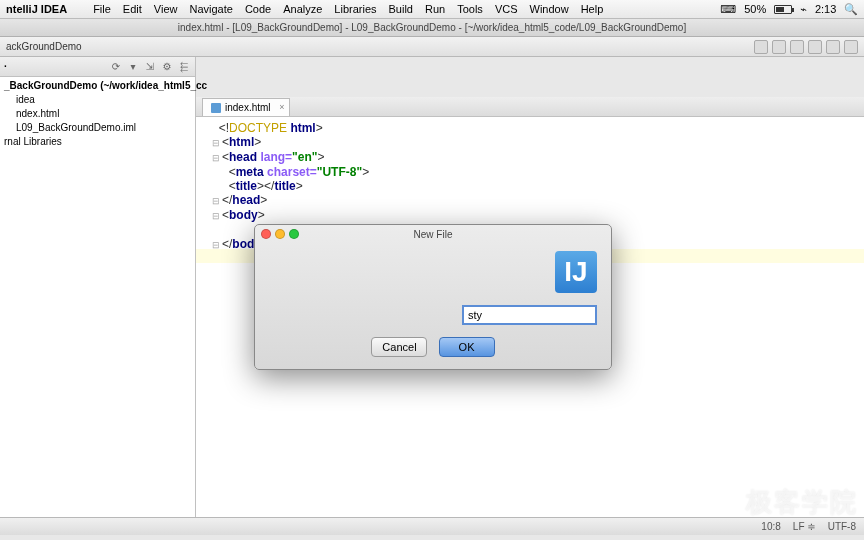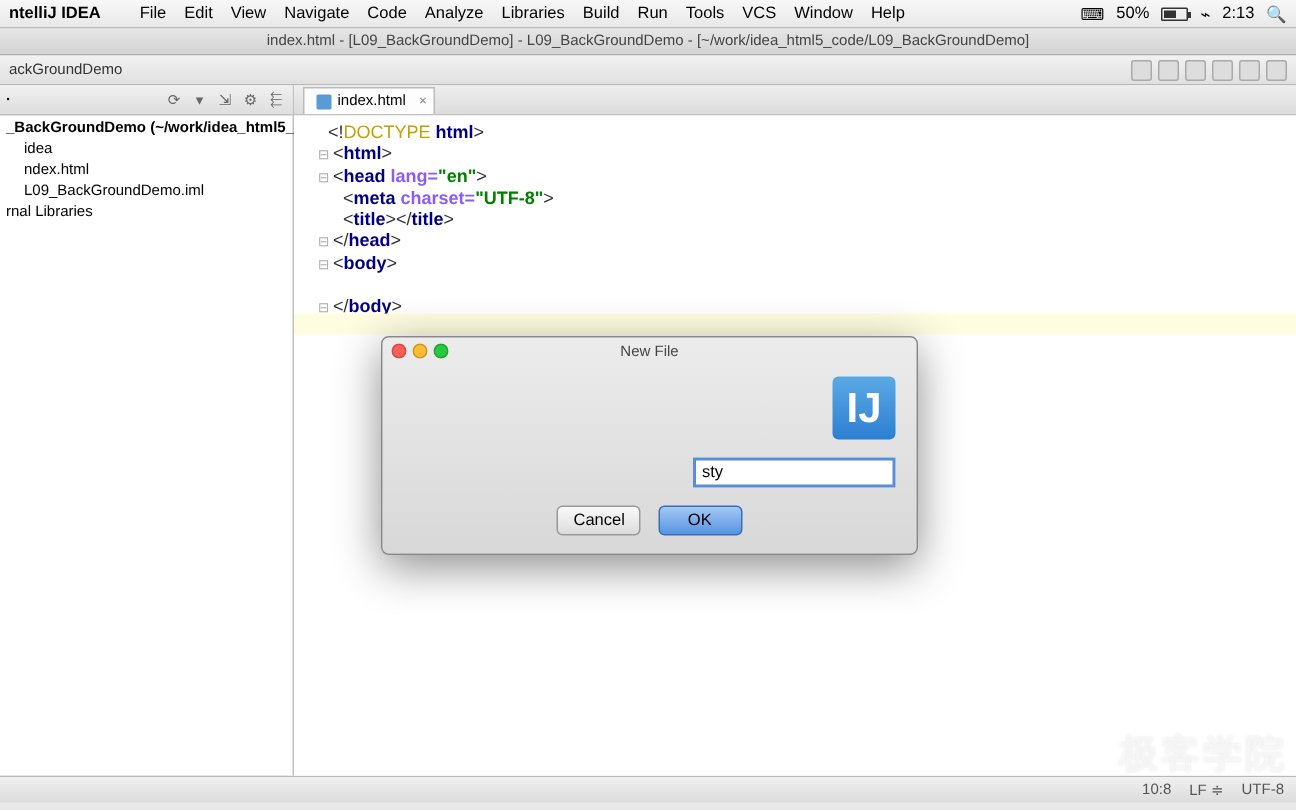--- a/index.html
+++ b/index.html
@@ -23,21 +23,21 @@
 .sidebar { width: 196px; background: #fff; border-right: 1px solid #c0c0c0; display: flex; flex-direction: column; }
 .sidebar-toolbar { height: 20px; background: linear-gradient(#f0f0f0,#dedede); border-bottom: 1px solid #c0c0c0; display: flex; align-items: center; padding: 0 4px; }
 .sidebar-toolbar .tab { font-size: 10px; font-weight: bold; }
 .sidebar-toolbar .icons { margin-left: auto; display: flex; gap: 3px; }
 .mini-btn { width: 14px; height: 14px; display: flex; align-items: center; justify-content: center; font-size: 10px; color: #666; cursor: default; }
 .tree { padding: 2px 0; font-size: 10px; line-height: 14px; }
 .tree .node { padding: 0 4px; white-space: nowrap; cursor: default; }
 .tree .root { font-weight: bold; }
 .tree .sub { padding-left: 16px; }
 
-.editor-zone { flex: 1; display: flex; flex-direction: column; background: #fff; }
+.editor-zone { flex: 1; display: flex; flex-direction: column; background: #fff; margin-top: 40px; }
 .tabbar { height: 20px; background: linear-gradient(#eee,#dcdcdc); border-bottom: 1px solid #c0c0c0; display: flex; align-items: flex-end; padding-left: 6px; }
 .tab { height: 18px; background: #fdfdfd; border: 1px solid #bbb; border-bottom: none; padding: 0 18px 0 8px; font-size: 10px; line-height: 17px; position: relative; display: flex; align-items: center; gap: 4px; }
 .tab .fico { width: 10px; height: 10px; background: #5b9bd5; border-radius: 1px; }
 .tab .close { position: absolute; right: 4px; font-size: 9px; color: #888; }
 
 .editor { flex: 1; background: #fff; font-family: Menlo, Consolas, monospace; font-size: 12px; line-height: 14px; padding: 4px 0 4px 16px; position: relative; }
 .gutter-mark { display: inline-block; width: 10px; color: #aaa; font-size: 9px; }
 .code-line { white-space: pre; }
 .t-doctype { color: #c2a000; }
 .t-tag { color: #000080; font-weight: bold; }

